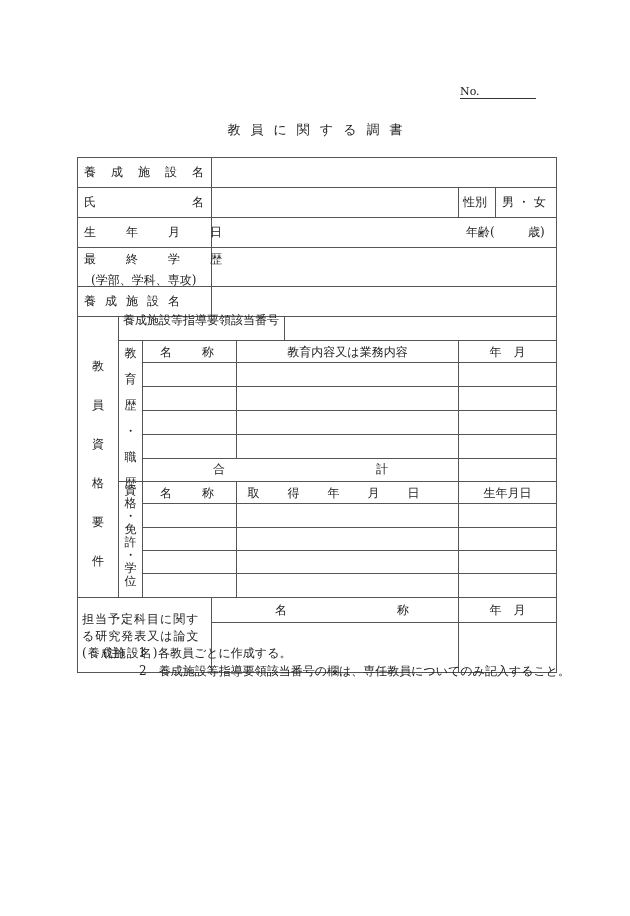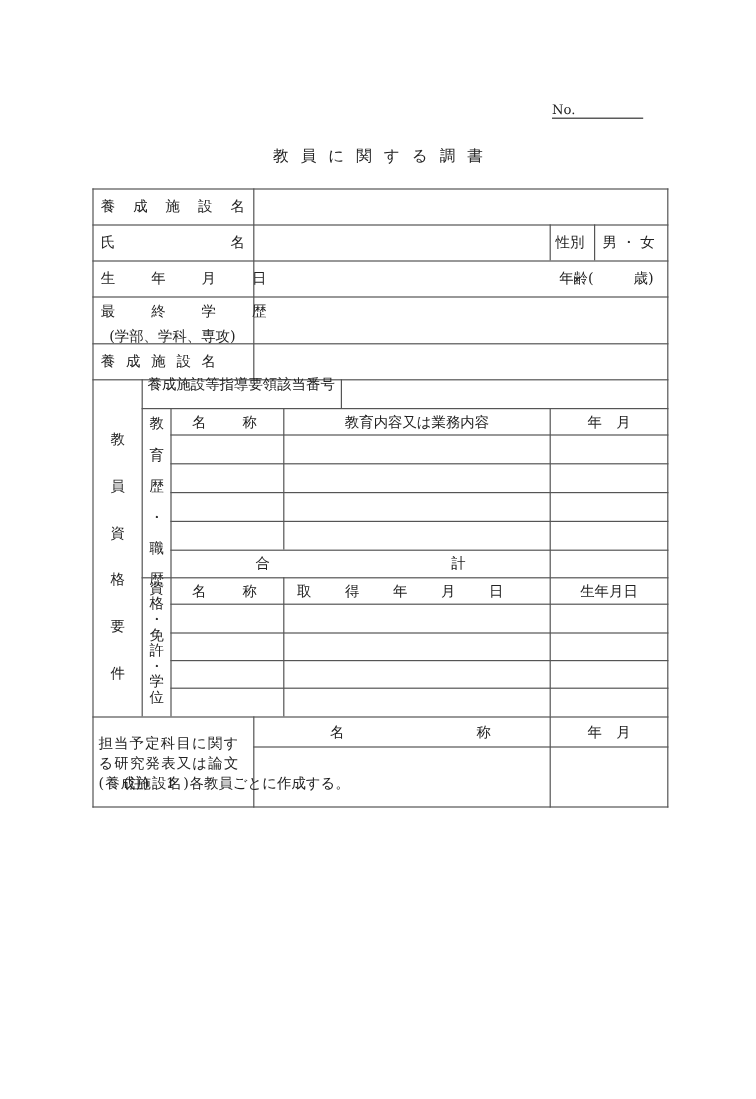--- a/index.html
+++ b/index.html
@@ -144,13 +144,14 @@
   <div class="t" style="left:275px;top:603px;width:150px;">
     <span class="spread" style="letter-spacing:110px;">名称</span>
   </div>
   <div class="t center" style="left:459px;top:603px;width:97px;">年　月</div>
   <div class="abs" style="left:212px;top:623px;width:246px;height:49px;"></div>
   <div class="abs" style="left:459px;top:623px;width:97px;height:49px;"></div>
 </div>
 
 <div class="abs note" style="left:78px;top:644px;margin-left:25px;">
   <div><span>(注)</span><span style="display:inline-block;width:14px;"></span><span>1</span><span style="display:inline-block;width:12px;"></span><span>各教員ごとに作成する。</span></div>
+  <div style="padding-left:36px;"><span>2</span><span style="display:inline-block;width:12px;"></span><span>養成施設等指導要領該当番号の欄は、専任教員についてのみ記入すること。</span></div>
 </div>
 
 </body></html>

